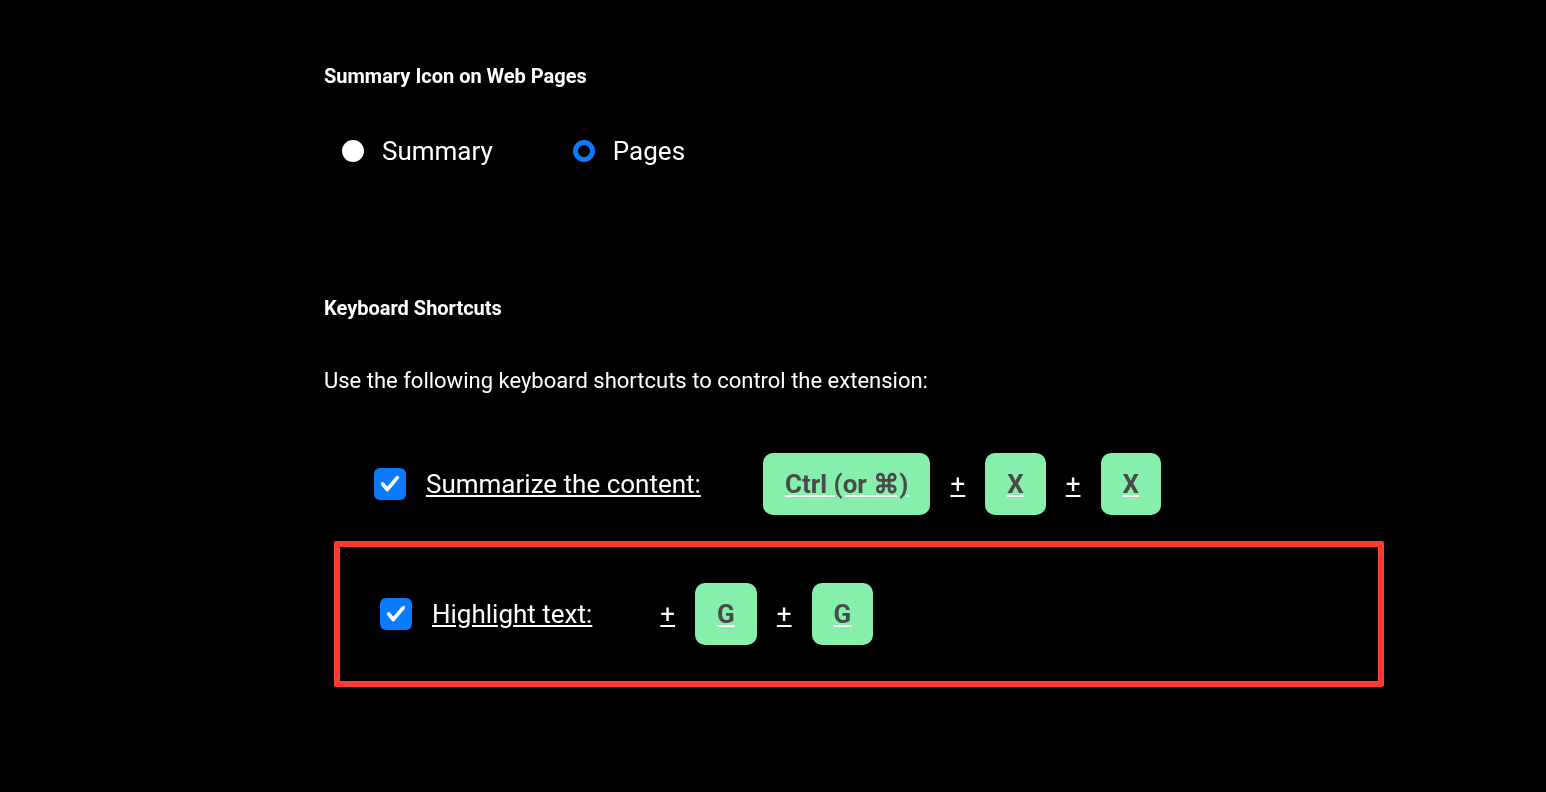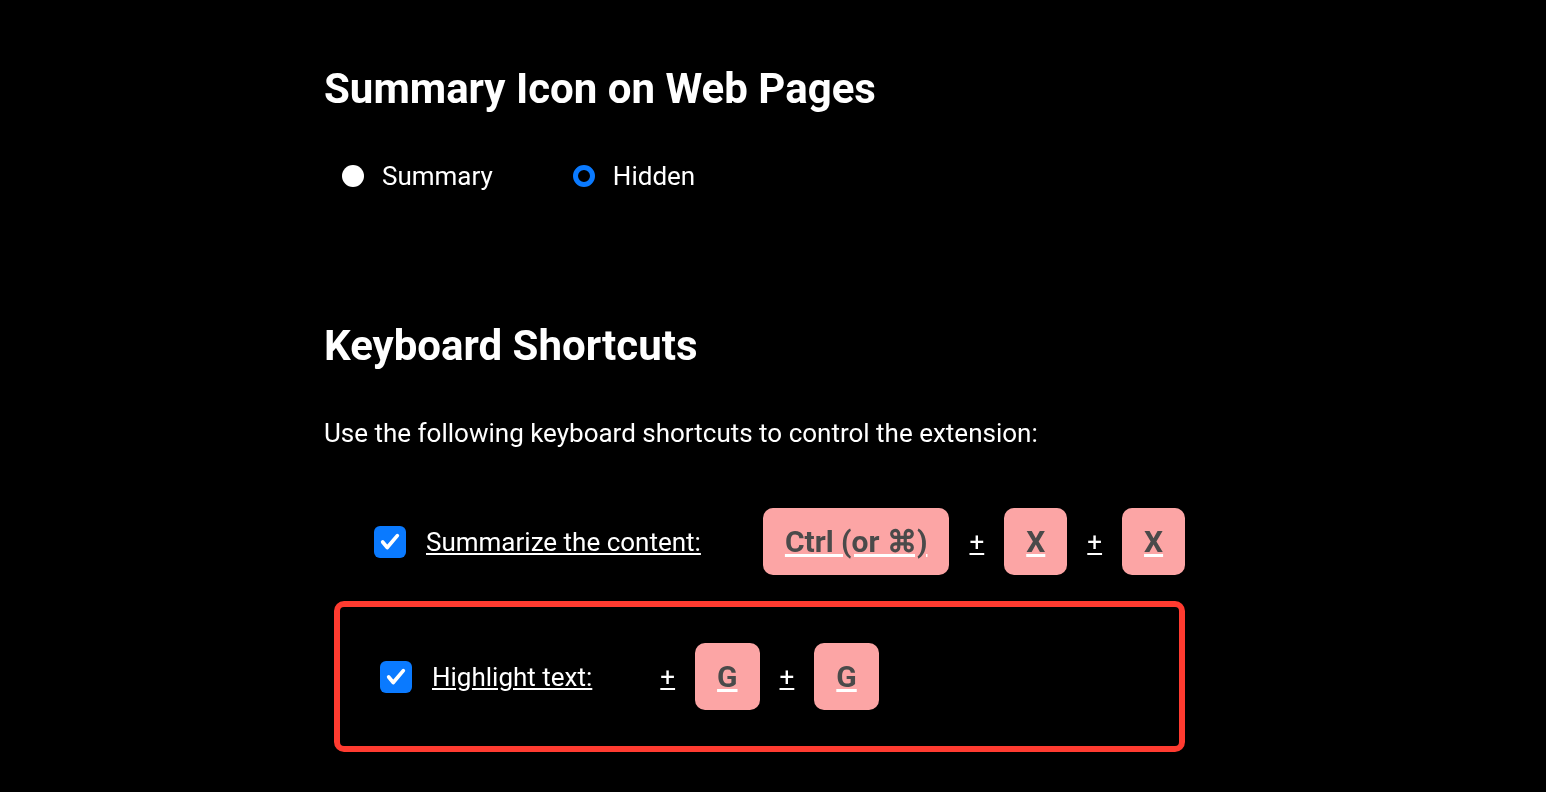--- a/index.html
+++ b/index.html
@@ -9,21 +9,21 @@
     }
     body {
       background: #000000;
       color: #ffffff;
       font-family: -apple-system, BlinkMacSystemFont, "Segoe UI", Roboto, Helvetica, Arial, sans-serif;
       width: 1546px;
       height: 792px;
       padding: 64px 0 0 324px;
     }
     .section-title {
-      font-size: 42px;
+      font-size: 20px;
       font-weight: 700;
       margin-bottom: 48px;
     }
     .radio-group {
       display: flex;
       gap: 80px;
       padding-left: 18px;
       margin-bottom: 130px;
     }
     .radio-option {
@@ -46,41 +46,41 @@
     }
     .radio-blue-ring {
       background: #000000;
       border: 5px solid #0a7aff;
     }
     .radio-label {
       font-size: 26px;
       font-weight: 400;
     }
     .subtitle {
-      font-size: 26px;
+      font-size: 22px;
       font-weight: 400;
       margin-top: 28px;
       margin-bottom: 60px;
     }
     .shortcut-row {
       display: flex;
       align-items: center;
       gap: 20px;
       padding-left: 50px;
       text-decoration: underline;
     }
     .shortcut-row-1 {
       margin-bottom: 26px;
     }
     .highlight-box {
       border: 6px solid #ff3b30;
-      border-radius: 10px;
+      border-radius: 2px;
       padding: 36px 40px 36px 0;
       margin-left: 10px;
-      width: 851px;
+      width: 1050px;
     }
     .highlight-box .shortcut-row {
       padding-left: 40px;
     }
     .checkbox {
       width: 32px;
       height: 32px;
       background: #0a7aff;
       border-radius: 6px;
       display: flex;
@@ -90,23 +90,23 @@
     }
     .checkbox svg {
       width: 22px;
       height: 22px;
     }
     .shortcut-label {
       font-size: 26px;
       font-weight: 400;
     }
     .key {
-      background: #fca5a5;
+      background: #86efac;
       color: #4a4a4a;
-      font-size: 30px;
+      font-size: 26px;
       font-weight: 700;
       padding: 16px 22px;
       border-radius: 10px;
       display: inline-block;
     }
     .plus {
       font-size: 26px;
       font-weight: 400;
       color: #ffffff;
     }
@@ -122,21 +122,21 @@
 
 <h2 class="section-title">Summary Icon on Web Pages</h2>
 
 <div class="radio-group">
   <div class="radio-option">
     <div class="radio-outer radio-white"></div>
     <span class="radio-label">Summary</span>
   </div>
   <div class="radio-option">
     <div class="radio-outer radio-blue-ring"></div>
-    <span class="radio-label">Hidden</span>
+    <span class="radio-label">Pages</span>
   </div>
 </div>
 
 <h2 class="section-title">Keyboard Shortcuts</h2>
 
 <p class="subtitle">Use the following keyboard shortcuts to control the extension:</p>
 
 <div class="shortcut-row shortcut-row-1">
   <div class="checkbox">
     <svg viewBox="0 0 24 24">

